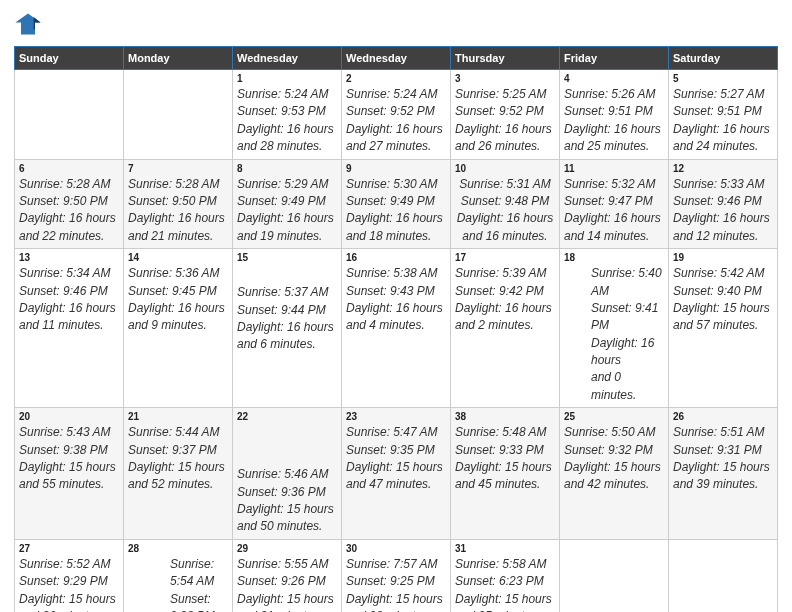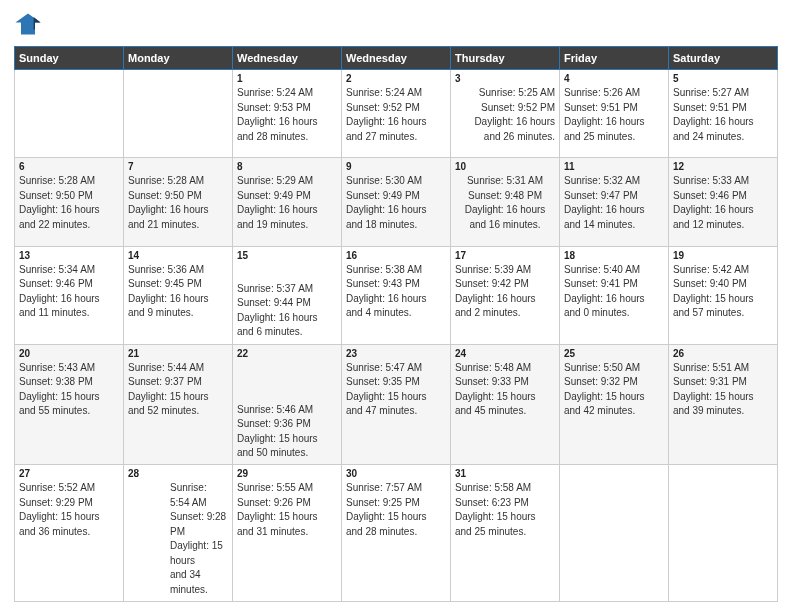--- a/index.html
+++ b/index.html
@@ -82,23 +82,24 @@
       background: #fff;
     }
     .day-num {
       font-size: 10px;
       font-weight: bold;
       color: #222;
       display: block;
       margin-bottom: 2px;
     }
     .cell-text {
-      font-size: 10px;
+      font-size: 12px;
       line-height: 1.45;
       color: #333;
+      font-style: italic;
     }
     .empty-cell {
       background: #fff !important;
     }
   </style>
 </head>
 <body>
 
 <div class="page">
   <div class="header">
@@ -144,21 +145,21 @@
           </td>
           <td>
             <span class="day-num">2</span>
             <div class="cell-text" style="white-space: pre-line;">Sunrise: 5:24 AM
 Sunset: 9:52 PM
 Daylight: 16 hours
 and 27 minutes.</div>
           </td>
           <td>
             <span class="day-num">3</span>
-            <div class="cell-text" style="white-space: pre-line; text-align: right;">Sunrise: 5:25 AM
+            <div class="cell-text" style="white-space: pre-line;">Sunrise: 5:25 AM
 Sunset: 9:52 PM
 Daylight: 16 hours
 and 26 minutes.</div>
           </td>
           <td>
             <span class="day-num">4</span>
             <div class="cell-text" style="white-space: pre-line;">Sunrise: 5:26 AM
 Sunset: 9:51 PM
 Daylight: 16 hours
 and 25 minutes.</div>
@@ -253,21 +254,21 @@
           </td>
           <td>
             <span class="day-num">17</span>
             <div class="cell-text" style="white-space: pre-line;">Sunrise: 5:39 AM
 Sunset: 9:42 PM
 Daylight: 16 hours
 and 2 minutes.</div>
           </td>
           <td>
             <span class="day-num">18</span>
-            <div class="cell-text" style="white-space: pre-line;">Sunrise: 5:40 AM
+            <div class="cell-text" style="white-space: pre-line; margin-left: 27px;">Sunrise: 5:40 AM
 Sunset: 9:41 PM
 Daylight: 16 hours
 and 0 minutes.</div>
           </td>
           <td>
             <span class="day-num">19</span>
             <div class="cell-text" style="white-space: pre-line;">Sunrise: 5:42 AM
 Sunset: 9:40 PM
 Daylight: 15 hours
 and 57 minutes.</div>
@@ -296,21 +297,21 @@
 and 50 minutes.</div>
           </td>
           <td>
             <span class="day-num">23</span>
             <div class="cell-text" style="white-space: pre-line;">Sunrise: 5:47 AM
 Sunset: 9:35 PM
 Daylight: 15 hours
 and 47 minutes.</div>
           </td>
           <td>
-            <span class="day-num">24</span>
+            <span class="day-num">38</span>
             <div class="cell-text" style="white-space: pre-line;">Sunrise: 5:48 AM
 Sunset: 9:33 PM
 Daylight: 15 hours
 and 45 minutes.</div>
           </td>
           <td>
             <span class="day-num">25</span>
             <div class="cell-text" style="white-space: pre-line;">Sunrise: 5:50 AM
 Sunset: 9:32 PM
 Daylight: 15 hours

